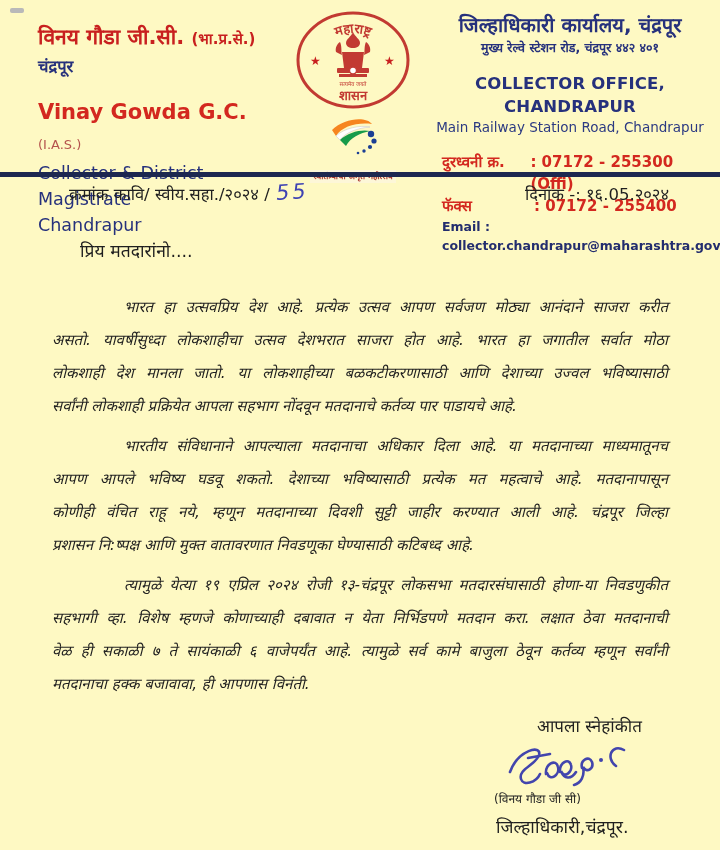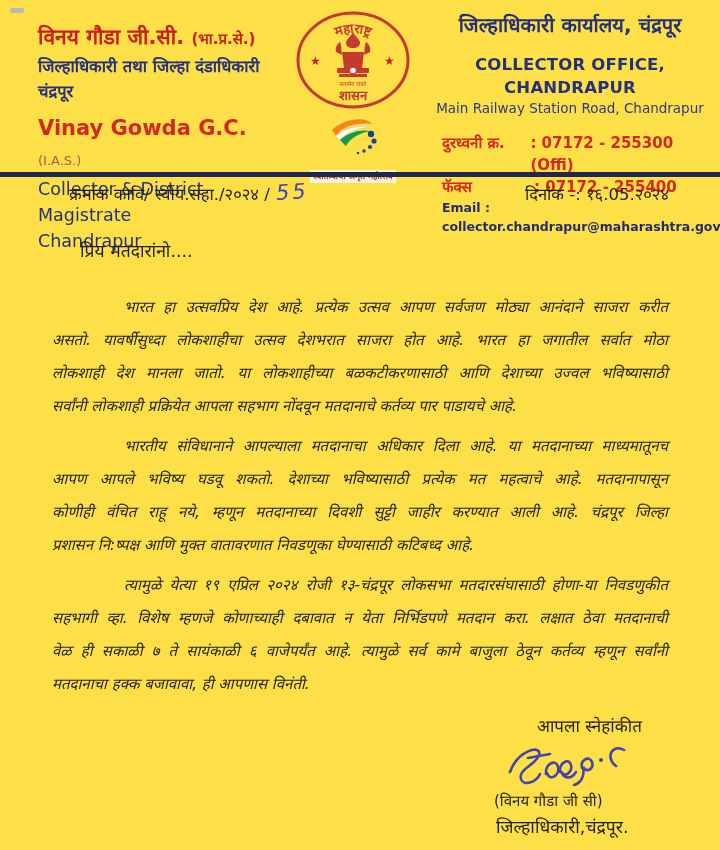--- a/index.html
+++ b/index.html
@@ -1,26 +1,26 @@
 <!DOCTYPE html>
 <html><head>
 <meta charset="utf-8">
 <style>
   html,body{margin:0;padding:0;background:#e9e9e9;}
   .page{
-    position:relative;width:720px;height:850px;background:#fde047;
+    position:relative;width:720px;height:850px;background:#fef9c3;
     font-family:"DejaVu Sans",sans-serif;color:#1f1f1f;overflow:hidden;
     box-shadow:0 0 6px rgba(0,0,0,.25);
   }
   
   .hdr-left{position:absolute;left:38px;top:22px;width:252px;}
   .hdr-left .name-mr{color:#c8201f;font-weight:bold;font-size:21px;line-height:30px;}
   .hdr-left .name-mr .paren{font-size:15px;}
   .hdr-left .title-mr{color:#26317c;font-weight:bold;font-size:16.5px;line-height:25px;}
-  .hdr-left .name-en{color:#d3281f;font-weight:bold;font-size:21px;line-height:30px;margin-top:9px;}
+  .hdr-left .name-en{color:#d3281f;font-weight:bold;font-size:21px;line-height:30px;margin-top:18px;}
   .hdr-left .name-en .paren{font-size:13px;color:#b5534d;font-weight:normal;}
   .hdr-left .title-en{color:#26317c;font-size:17.5px;line-height:26px;font-weight:500;}
 
   .hdr-emblem{position:absolute;left:288px;top:8px;width:130px;text-align:center;}
   .mahotsav-caption{
     display:inline-block;margin-top:1px;background:#fdf7d8;color:#a8342c;
     font-size:8.5px;font-weight:bold;padding:1px 3px;line-height:11px;
   }
 
   .hdr-right{position:absolute;left:426px;top:12px;width:288px;text-align:center;}
@@ -46,37 +46,36 @@
   .greeting{position:absolute;left:80px;top:238px;font-size:17.5px;}
   .body-text{position:absolute;left:52px;top:291px;width:616px;font-size:15px;font-style:italic;}
   .para{margin-bottom:7px;}
   .line{height:33px;line-height:33px;text-align:justify;text-align-last:justify;}
   .line.first{padding-left:72px;}
   .line.last{text-align:center;text-align-last:left;}
 
   
   .signoff{position:absolute;left:537px;top:714px;font-size:17px;text-align:center;}
   .signature{position:absolute;left:498px;top:738px;}
-  .signatory-name{position:absolute;left:494px;top:790px;font-size:15px;}
+  .signatory-name{position:absolute;left:494px;top:790px;font-size:12px;}
   .signatory-title{position:absolute;left:496px;top:814px;font-size:17.5px;text-align:right;}
 
   .scan-mark{position:absolute;left:10px;top:8px;width:14px;height:5px;background:#b9b9b9;border-radius:2px;}
 </style>
 </head>
 <body>
 
 <div class="page">
   <div class="scan-mark"></div>
 
   <div class="hdr-left">
     <div class="name-mr">
       <span>विनय गौडा जी.सी.</span>
       <span class="paren">(भा.प्र.से.)</span>
     </div>
-    <div class="title-mr">जिल्हाधिकारी तथा जिल्हा दंडाधिकारी</div>
     <div class="title-mr">चंद्रपूर</div>
     <div class="name-en">
       <span>Vinay Gowda G.C.</span>
       <span class="paren">(I.A.S.)</span>
     </div>
     <div class="title-en">Collector &amp; District Magistrate</div>
     <div class="title-en">Chandrapur</div>
   </div>
 
   <div class="hdr-emblem">
@@ -109,20 +108,21 @@
       <circle cx="56" cy="25" r="2.6" fill="#1b3f94"></circle>
       <circle cx="52" cy="31" r="2.1" fill="#1b3f94"></circle>
       <circle cx="46" cy="35" r="1.7" fill="#1b3f94"></circle>
       <circle cx="40" cy="37" r="1.3" fill="#1b3f94"></circle>
     </svg>
     <div class="mahotsav-caption">स्वातंत्र्याचा अमृत महोत्सव</div>
   </div>
 
   <div class="hdr-right">
     <div class="office-mr">जिल्हाधिकारी कार्यालय, चंद्रपूर</div>
+    <div class="addr-mr">मुख्य रेल्वे स्टेशन रोड, चंद्रपूर ४४२ ४०१</div>
     <div class="office-en">COLLECTOR OFFICE, CHANDRAPUR</div>
     <div class="addr-en">Main Railway Station Road, Chandrapur</div>
     <div class="contact">
       <div class="row">
         <span class="lbl">दुरध्वनी क्र.</span>
         <span>: 07172 - 255300 (Offi)</span>
       </div>
       <div class="row">
         <span class="lbl">फॅक्स</span>
         <span>: 07172 - 255400</span>

